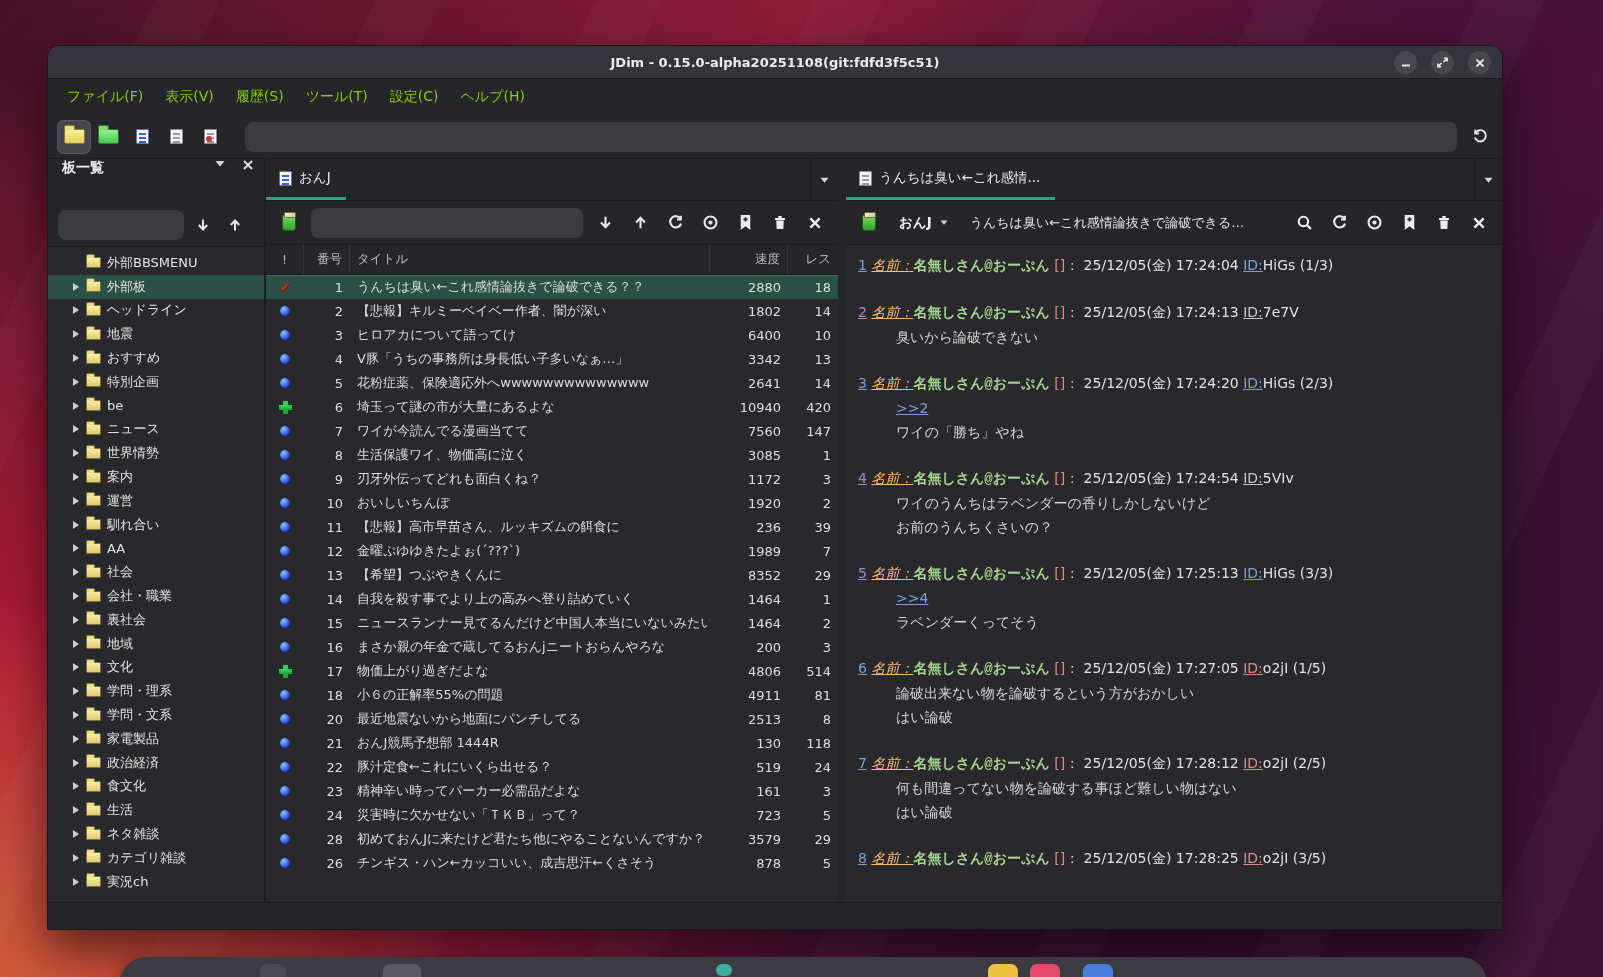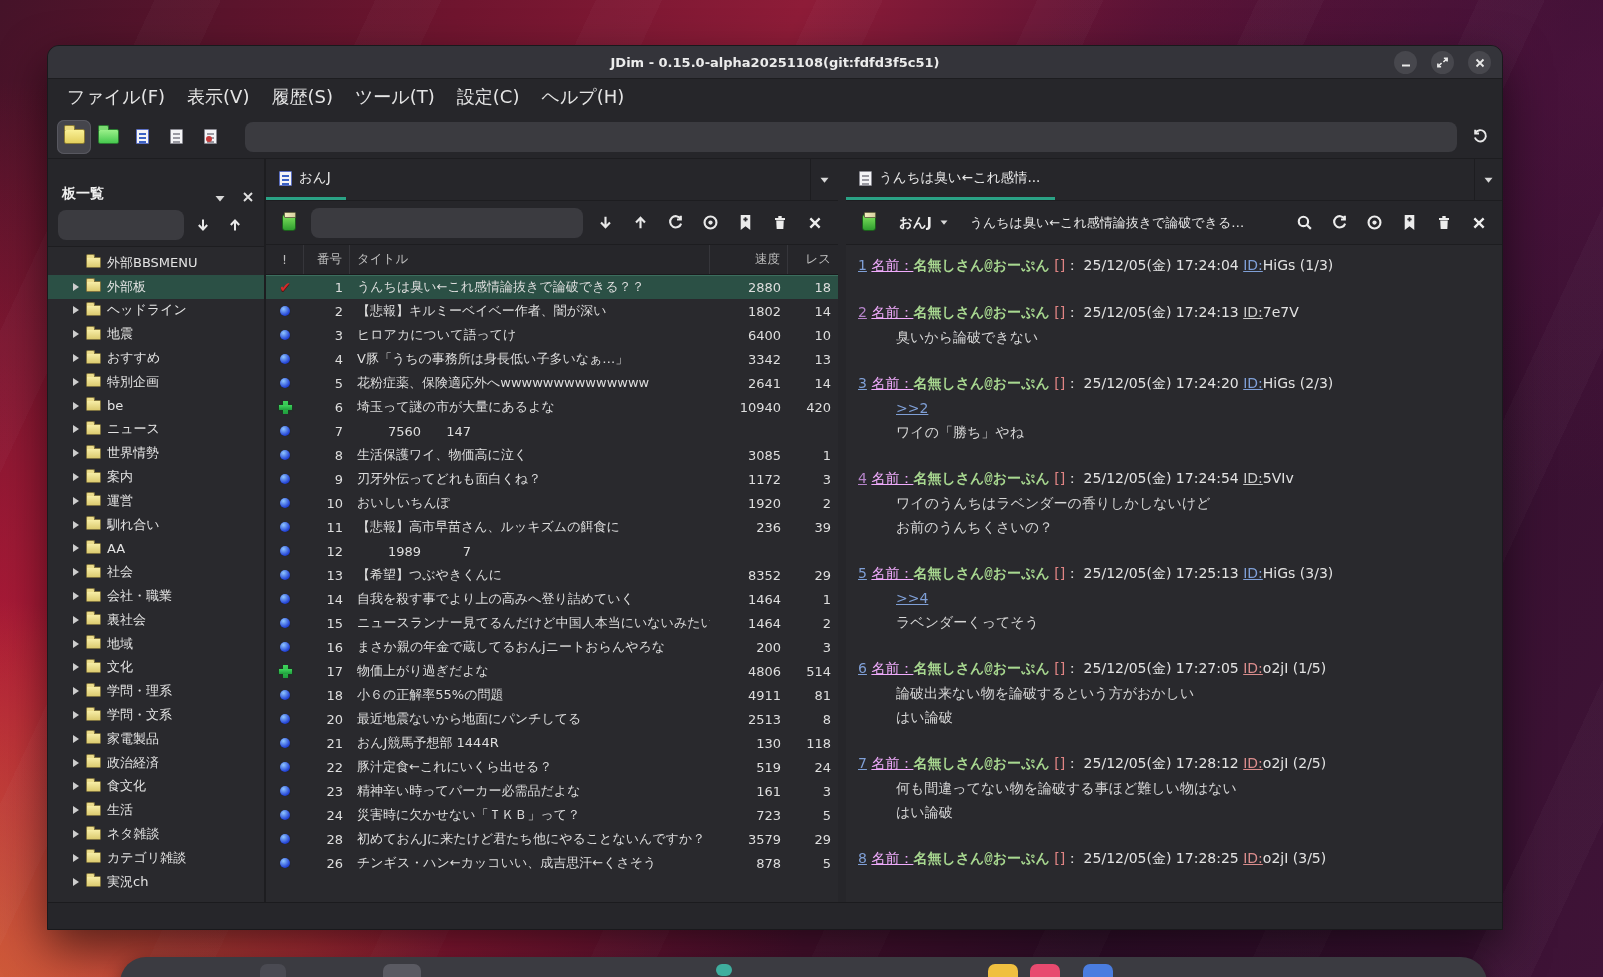--- a/index.html
+++ b/index.html
@@ -23,33 +23,33 @@
     box-shadow:0 18px 46px rgba(0,0,0,.55); display:flex; flex-direction:column; overflow:hidden; }
 
   .titlebar { height:33px; flex:0 0 auto; background:#34343a; border-bottom:1px solid #1d1d20;
     display:flex; align-items:center; justify-content:center; position:relative; }
   .title { font-size:13px; font-weight:bold; color:#ececec; }
   .win-controls { position:absolute; right:11px; top:5px; display:flex; gap:14px; }
   .win-btn { width:23px; height:23px; border-radius:50%; background:#47474d;
     display:flex; align-items:center; justify-content:center; color:#e6e6e6; }
 
   .menubar { height:36px; flex:0 0 auto; display:flex; align-items:center; padding-left:8px; background:#26262a; }
-  .menu-item { padding:4px 11px; font-size:18px; color:#e5e5e5; border-radius:5px; }
+  .menu-item { padding:4px 11px; font-size:14px; color:#84cc16; border-radius:5px; }
 
   .toolbar { height:44px; flex:0 0 auto; display:flex; align-items:center; padding:0 9px; border-bottom:1px solid #1d1d20; }
   .tool-btn { width:34px; height:34px; border-radius:7px; display:flex; align-items:center; justify-content:center; flex:0 0 auto; }
   .tool-btn.active { background:#45454c; box-shadow:inset 0 0 0 1px #585860; }
   .url-bar { flex:1; height:30px; margin:0 10px 0 18px; background:#3b3b40; border:none; border-radius:8px;
     color:#e8e8e8; padding:0 10px; font-size:13px; outline:none; }
 
   .main { flex:1; display:flex; min-height:0; }
 
   
   .sidebar { width:218px; flex:0 0 auto; display:flex; flex-direction:column; border-right:2px solid #1d1d20; }
-  .sidebar-head { height:44px; flex:0 0 auto; display:flex; align-items:flex-end; padding:0 10px; gap:10px; }
+  .sidebar-head { height:44px; flex:0 0 auto; display:flex; align-items:flex-start; padding:0 10px; gap:10px; }
   .sidebar-title { flex:1; font-size:14px; font-weight:bold; color:#efefef; padding-left:4px; }
   .sidebar-search { height:44px; flex:0 0 auto; display:flex; align-items:center; padding:0 10px; gap:6px; border-bottom:1px solid #1d1d20; }
   .search-input { width:126px; height:30px; background:#3b3b40; border:none; border-radius:8px;
     color:#e8e8e8; padding:0 9px; font-size:13px; outline:none; }
   .tree { flex:1; overflow:hidden; background:#29292d; padding-top:4px; }
   .tree-row { height:23.8px; display:flex; align-items:center; padding-left:23px; font-size:13px; color:#e3e3e3; white-space:nowrap; }
   .tree-row.sel { background:#2b5045; }
   .expander { width:13px; height:10px; position:relative; flex:0 0 auto; }
   .expander::before { content:""; position:absolute; left:2px; top:1px;
     border-left:6px solid #cdcdcd; border-top:4px solid transparent; border-bottom:4px solid transparent; }
@@ -119,21 +119,21 @@
   
   .thread-panel { flex:1; display:flex; flex-direction:column; min-width:0; }
   .board-btn { display:flex; align-items:center; gap:7px; padding:0 8px; height:30px; border-radius:5px;
     font-size:13.5px; font-weight:bold; color:#eee; }
   .thread-title { flex:1; min-width:0; font-size:13px; color:#e8e8e8; white-space:nowrap; overflow:hidden;
     text-overflow:ellipsis; padding:0 4px; }
   .posts { flex:1; overflow:hidden; background:#29292d; padding:8px 10px 0 12px; font-size:14px; color:#d6d6d6; }
   .post { margin-bottom:22px; line-height:24px; white-space:nowrap; }
   .p-num { color:#7f9fd6; text-decoration:underline; }
   .p-num.read { color:#b584c9; }
-  .p-name-label { color:#f0abfc; text-decoration:underline; }
+  .p-name-label { color:#fdba74; text-decoration:underline;font-style:italic; }
   .p-name { color:#a8d890; font-weight:bold;font-family:Liberation Mono, monospace; }
   .p-mail { color:#e08484; }
   .p-sep, .p-date, .p-id-val { color:#e2e2e2; }
   .p-id { text-decoration:underline; }
   .p-id.multi { color:#7f9fd6; }
   .p-id.plain { color:#c9c9c9; }
   .p-id.hot { color:#d98c8c; }
   .p-body { padding-left:38px; }
   .p-link { color:#7f9fd6; text-decoration:underline; }
 
@@ -495,20 +495,21 @@
               <span class="cell col-num">6</span>
               <span class="cell col-title">埼玉って謎の市が大量にあるよな</span>
               <span class="cell col-speed">10940</span>
               <span class="cell col-res">420</span>
             </div>
             <div class="t-row">
               <span class="cell col-mark">
                 <span class="mark-dot"></span>
               </span>
               <span class="cell col-num">7</span>
+              <span class="cell col-title">ワイが今読んでる漫画当てて</span>
               <span class="cell col-speed">7560</span>
               <span class="cell col-res">147</span>
             </div>
             <div class="t-row">
               <span class="cell col-mark">
                 <span class="mark-dot"></span>
               </span>
               <span class="cell col-num">8</span>
               <span class="cell col-title">生活保護ワイ、物価高に泣く</span>
               <span class="cell col-speed">3085</span>
@@ -539,20 +540,21 @@
               <span class="cell col-num">11</span>
               <span class="cell col-title">【悲報】高市早苗さん、ルッキズムの餌食に</span>
               <span class="cell col-speed">236</span>
               <span class="cell col-res">39</span>
             </div>
             <div class="t-row">
               <span class="cell col-mark">
                 <span class="mark-dot"></span>
               </span>
               <span class="cell col-num">12</span>
+              <span class="cell col-title">金曜ぷゆゆきたよぉ(´???`)</span>
               <span class="cell col-speed">1989</span>
               <span class="cell col-res">7</span>
             </div>
             <div class="t-row">
               <span class="cell col-mark">
                 <span class="mark-dot"></span>
               </span>
               <span class="cell col-num">13</span>
               <span class="cell col-title">【希望】つぶやきくんに</span>
               <span class="cell col-speed">8352</span>

